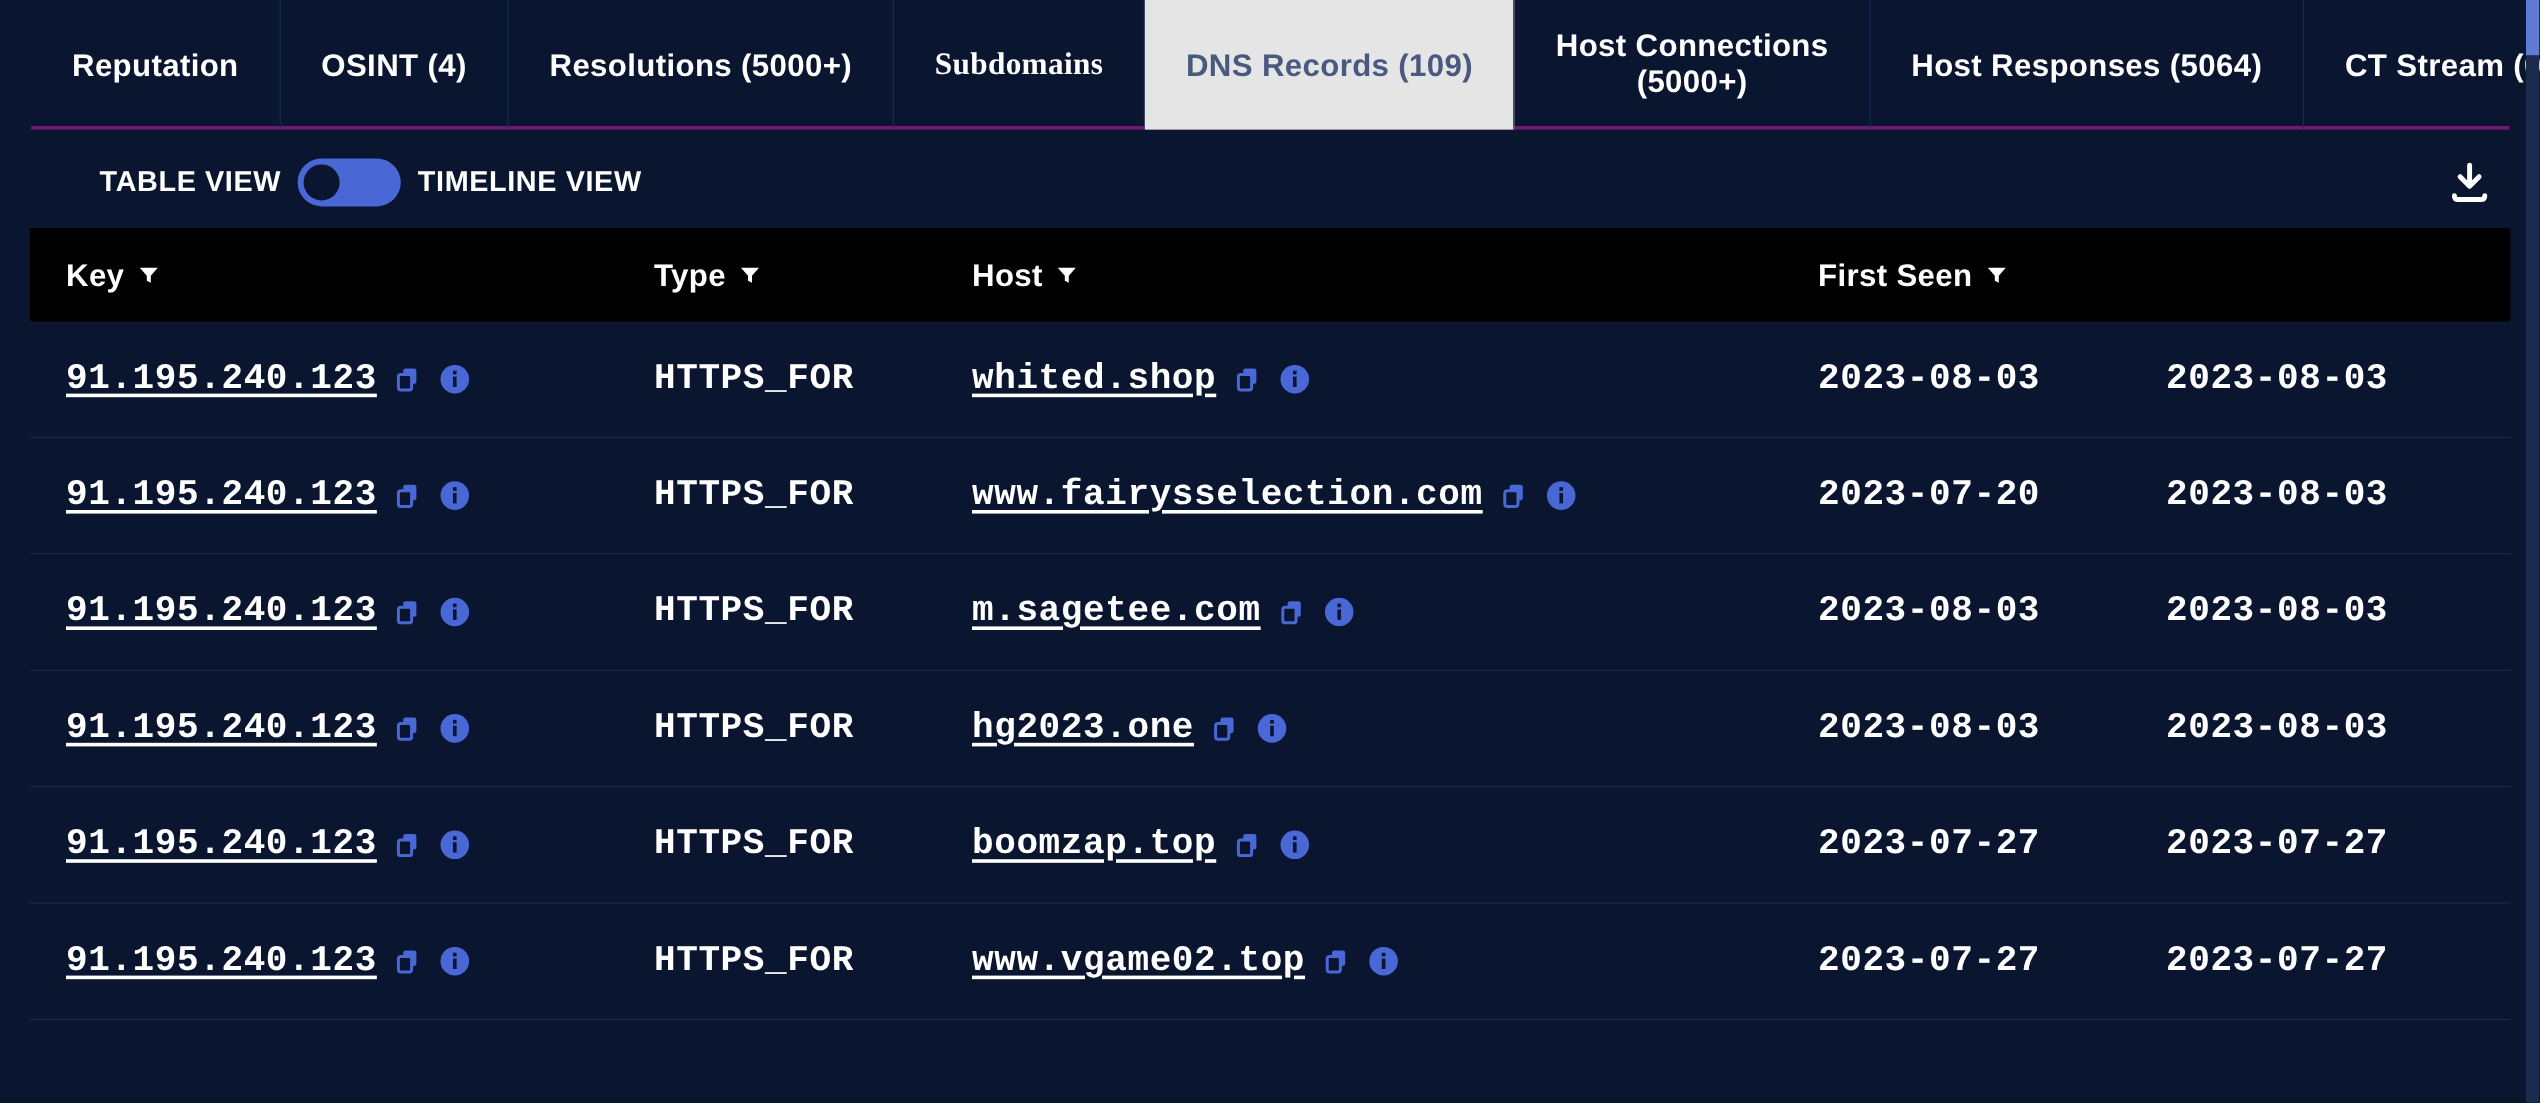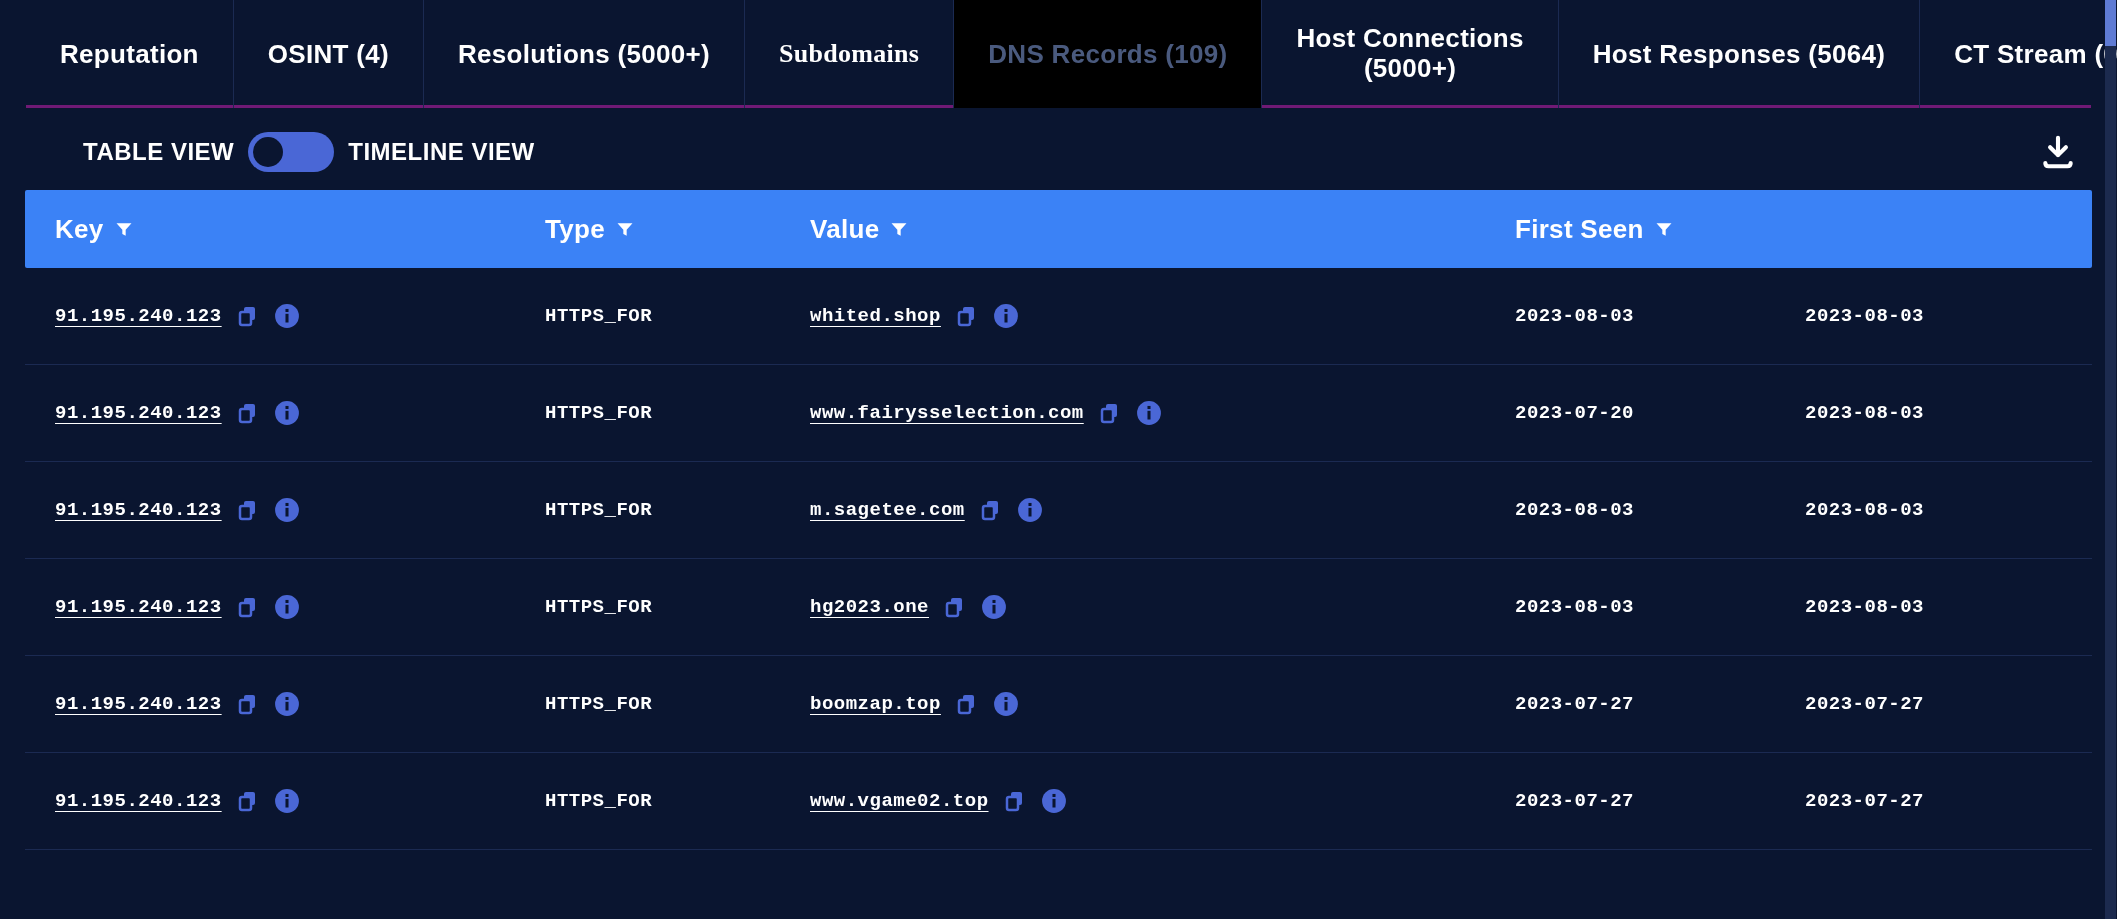--- a/index.html
+++ b/index.html
@@ -34,21 +34,21 @@
     border-right: 1px solid #1b2a52;
     cursor: pointer;
     white-space: pre-line;
     text-align: center;
     font-family: "Segoe UI", Arial, sans-serif;
     font-stretch: condensed;
     min-height: 108px;
   }
   .tab.muted { color: #ffffff; font-family: Liberation Serif, serif; }
   .tab.active {
-    background: #000000;
+    background: #e5e5e5;
     color: #4a5a7e;
   }
   .tab.multi { line-height: 1.15; }
 
   
   .viewbar {
     display: flex;
     align-items: center;
     padding: 24px 40px 18px 40px;
     margin-left: 43px;
@@ -84,21 +84,21 @@
     display:flex;
     align-items:center;
   }
 
   
   .table {
     margin: 0 25px;
   }
   .thead {
     display: flex;
-    background: #3b82f6;
+    background: #000000;
     height: 78px;
     align-items: center;
     border-radius: 2px;
   }
   .th {
     font-weight: 800;
     font-size: 26px;
     letter-spacing: 0.3px;
     display: flex;
     align-items: center;
@@ -123,21 +123,21 @@
     border-bottom: 1px solid #1b2a52;
   }
   .cell {
     padding-left: 30px;
     display: flex;
     align-items: center;
     gap: 14px;
   }
   .mono {
     font-family: "Courier New", Consolas, monospace;
-    font-size: 19px;
+    font-size: 30px;
     font-weight: 700;
     letter-spacing: 0.5px;
   }
   .link {
     color: #ffffff;
     text-decoration: underline;
     text-underline-offset: 5px;
     cursor: pointer;
   }
   .copy-icon, .info-icon {
@@ -208,21 +208,21 @@
     </div>
     <div class="th col-type">
       <span>Type</span>
       <span class="filter-icon">
         <svg width="20" height="20" viewBox="0 0 24 24">
             <path d="M3 5 L21 5 L14 13 L14 20 L10 18 L10 13 Z" fill="#ffffff"></path>
           </svg>
       </span>
     </div>
     <div class="th col-value">
-      <span>Value</span>
+      <span>Host</span>
       <span class="filter-icon">
         <svg width="20" height="20" viewBox="0 0 24 24">
             <path d="M3 5 L21 5 L14 13 L14 20 L10 18 L10 13 Z" fill="#ffffff"></path>
           </svg>
       </span>
     </div>
     <div class="th col-first">
       <span>First Seen</span>
       <span class="filter-icon">
         <svg width="20" height="20" viewBox="0 0 24 24">

